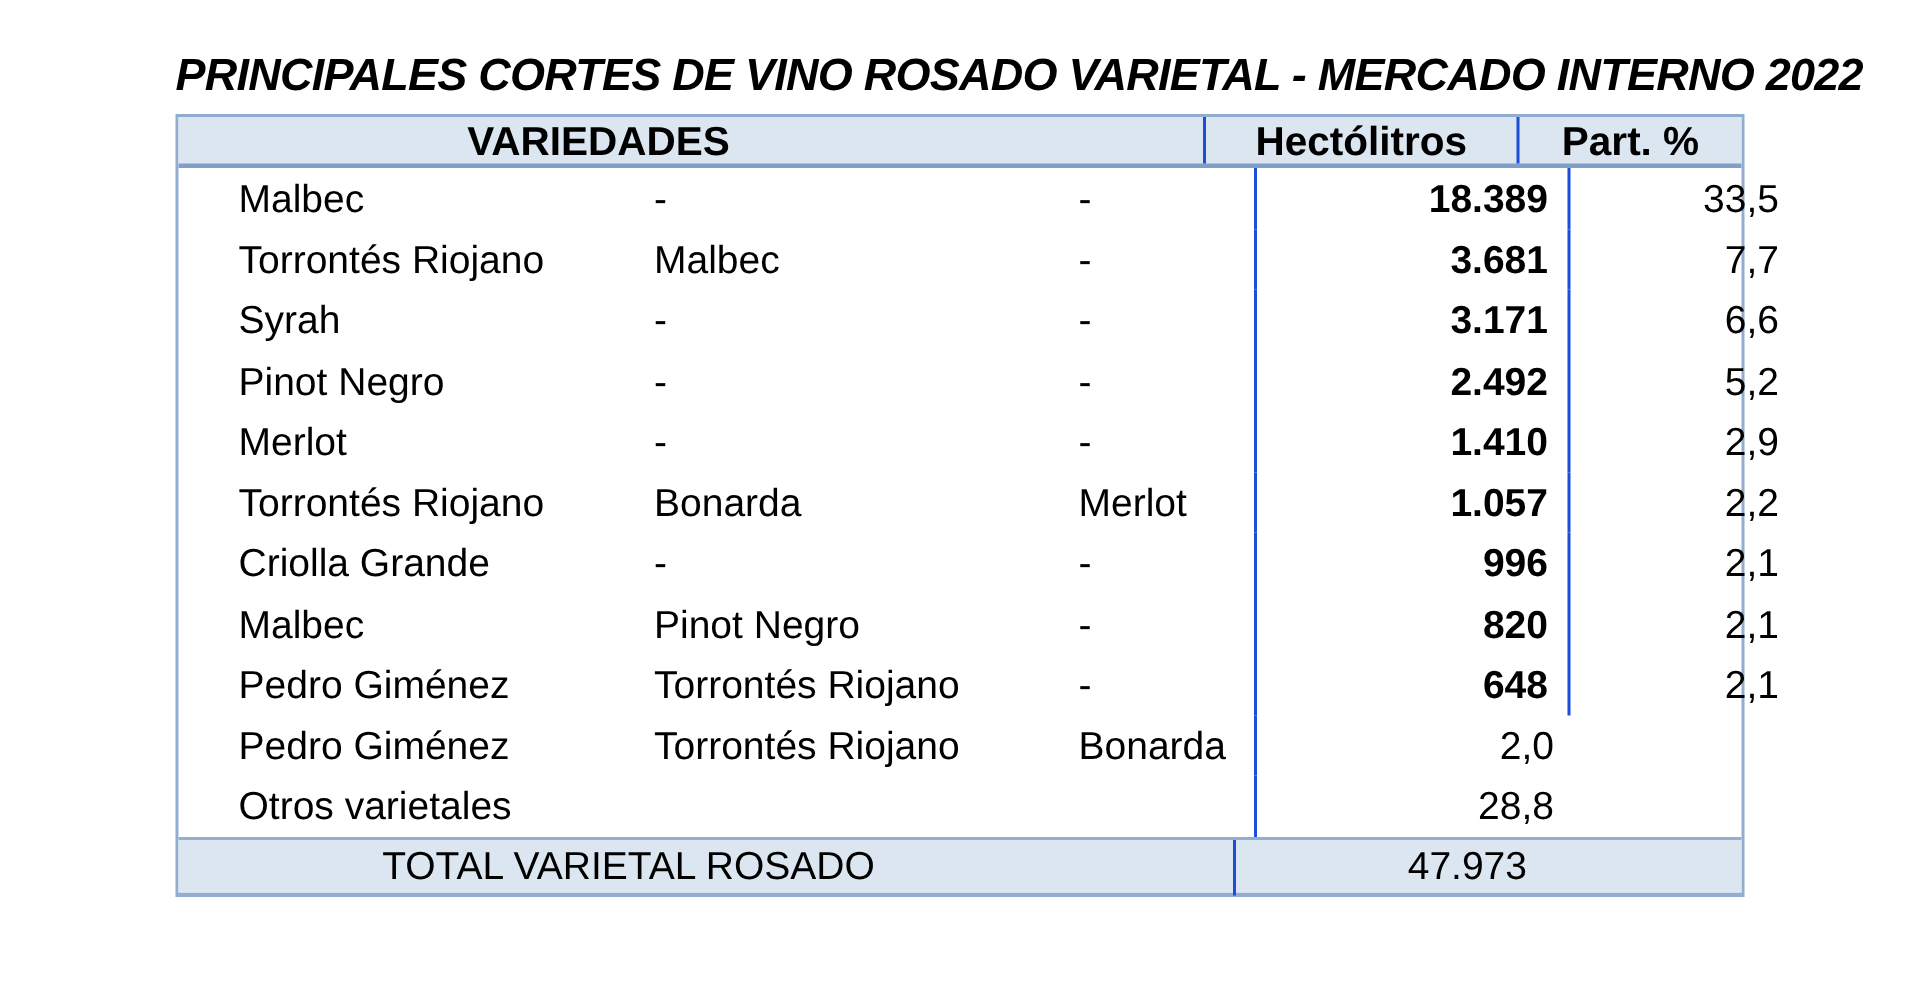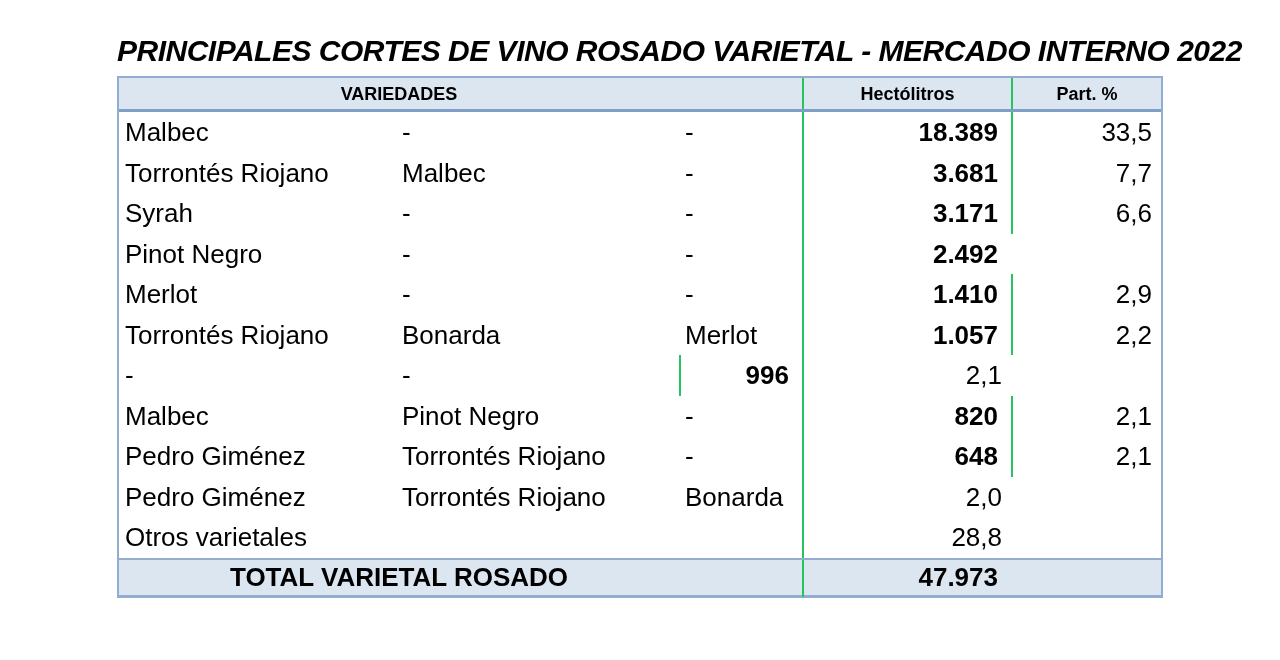--- a/index.html
+++ b/index.html
@@ -32,43 +32,44 @@
   }
 
   .row {
     display: grid;
     grid-template-columns: 277px 283px 123px 209px 150px;
   }
 
   .cell { overflow: hidden; white-space: nowrap; }
 
   
-  .sep { border-left: 2px solid #22c55e; }
+  .sep { border-left: 2px solid #1d4ed8; }
 
   .header-row {
     background: #dce6f1;
     height: 34px; line-height: 32px;
     border-bottom: 3px solid #7f9fc6;
     font-weight: bold;
-    font-size: 18px;
+    font-size: 27px;
   }
   .header-row .variedades-label { grid-column: 1 / span 2; text-align: center; }
   .header-row .sep { text-align: center; }
 
-  .data-row { height: 40.5px; line-height: 40.5px; font-size: 26px; }
+  .data-row { height: 40.5px; line-height: 40.5px; font-size: 26px; padding-left: 34px; }
   .data-row .v { padding-left: 6px; text-align: left; }
   .data-row .num-hl { font-weight: bold; text-align: right; padding-right: 13px; }
   .data-row .num-pct { text-align: right; padding-right: 9px; }
 
   .total-row {
     background: #dce6f1;
     border-top: 2px solid #92add0;
     height: 37px; line-height: 35px;
-    font-weight: bold;
+    font-weight: normal;
     font-size: 26px;
+    padding-left: 20px;
   }
   .total-row .total-label { grid-column: 1 / span 2; text-align: center; }
   .total-row .num-hl { text-align: right; padding-right: 13px; }
   .total-row .num-pct { text-align: right; padding-right: 9px; margin-top: 37px; }
 </style>
 </head>
 <body>
 
 <div class="page">
 
@@ -105,39 +106,41 @@
       <div class="cell v">-</div>
       <div class="cell sep num-hl">3.171</div>
       <div class="cell sep num-pct">6,6</div>
     </div>
 
     <div class="row data-row">
       <div class="cell v">Pinot Negro</div>
       <div class="cell v">-</div>
       <div class="cell v">-</div>
       <div class="cell sep num-hl">2.492</div>
+      <div class="cell sep num-pct">5,2</div>
     </div>
 
     <div class="row data-row">
       <div class="cell v">Merlot</div>
       <div class="cell v">-</div>
       <div class="cell v">-</div>
       <div class="cell sep num-hl">1.410</div>
       <div class="cell sep num-pct">2,9</div>
     </div>
 
     <div class="row data-row">
       <div class="cell v">Torrontés Riojano</div>
       <div class="cell v">Bonarda</div>
       <div class="cell v">Merlot</div>
       <div class="cell sep num-hl">1.057</div>
       <div class="cell sep num-pct">2,2</div>
     </div>
 
     <div class="row data-row">
+      <div class="cell v">Criolla Grande</div>
       <div class="cell v">-</div>
       <div class="cell v">-</div>
       <div class="cell sep num-hl">996</div>
       <div class="cell sep num-pct">2,1</div>
     </div>
 
     <div class="row data-row">
       <div class="cell v">Malbec</div>
       <div class="cell v">Pinot Negro</div>
       <div class="cell v">-</div>

